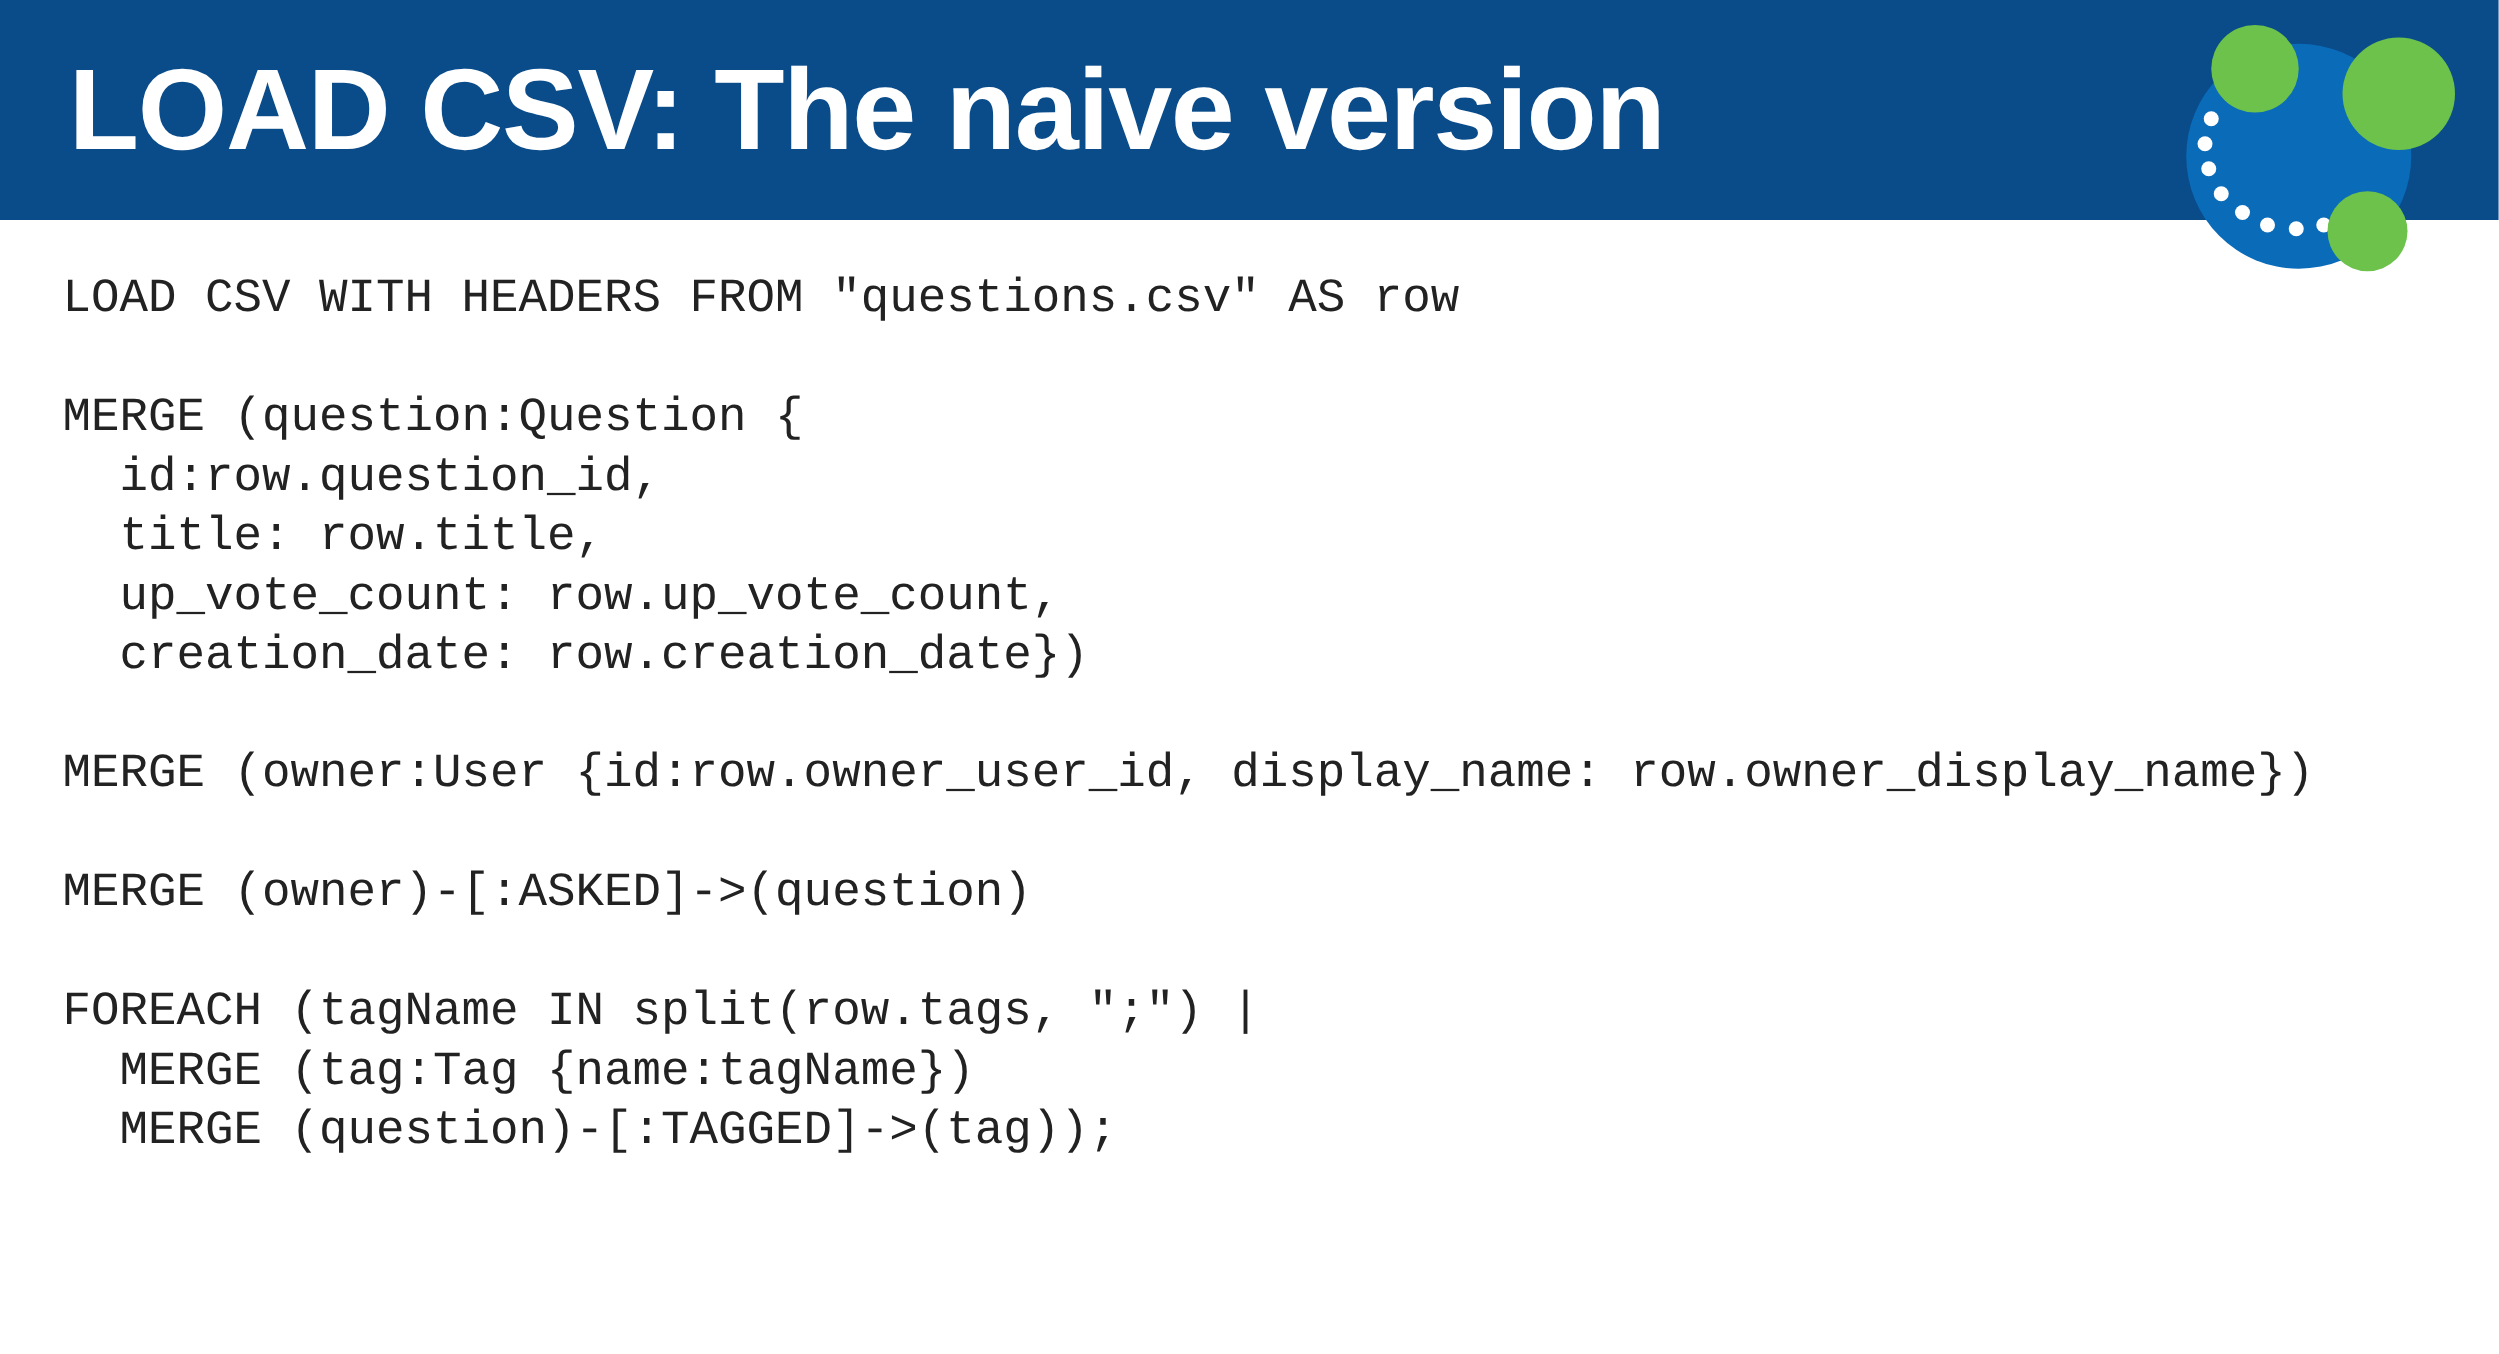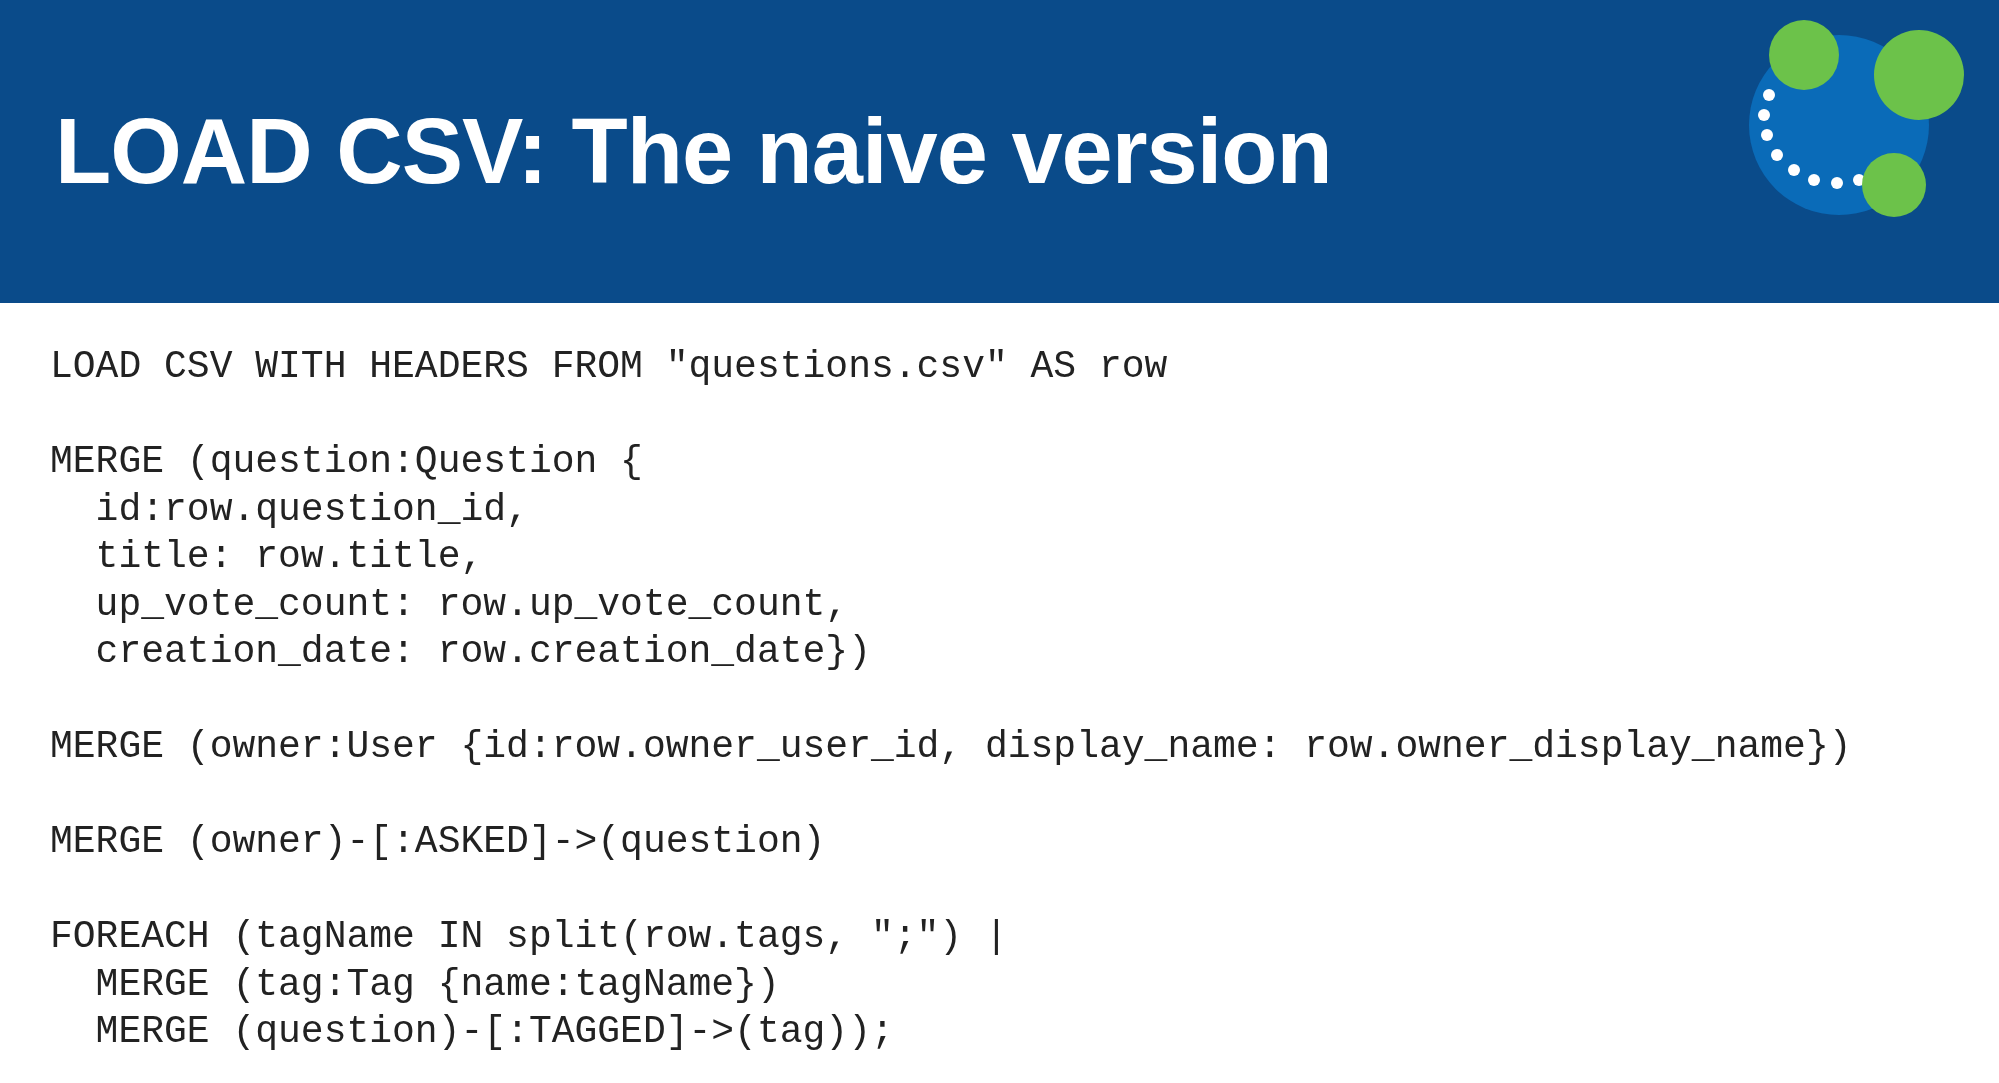--- a/index.html
+++ b/index.html
@@ -6,21 +6,21 @@
   html, body { width: 100%; height: 100%; }
   body {
     font-family: Arial, Helvetica, sans-serif;
     background: #ffffff;
     width: 1999px;
     height: 1083px;
     overflow: hidden;
   }
   .header {
     background: linear-gradient(to bottom, #0a4b8a 0%, #0a4b8a 100%);
-    height: 303px;
+    height: 176px;
     display: flex;
     align-items: center;
     padding-left: 55px;
     position: relative;
   }
   .header h1 {
     color: #ffffff;
     font-size: 92px;
     font-weight: bold;
     letter-spacing: -1px;

